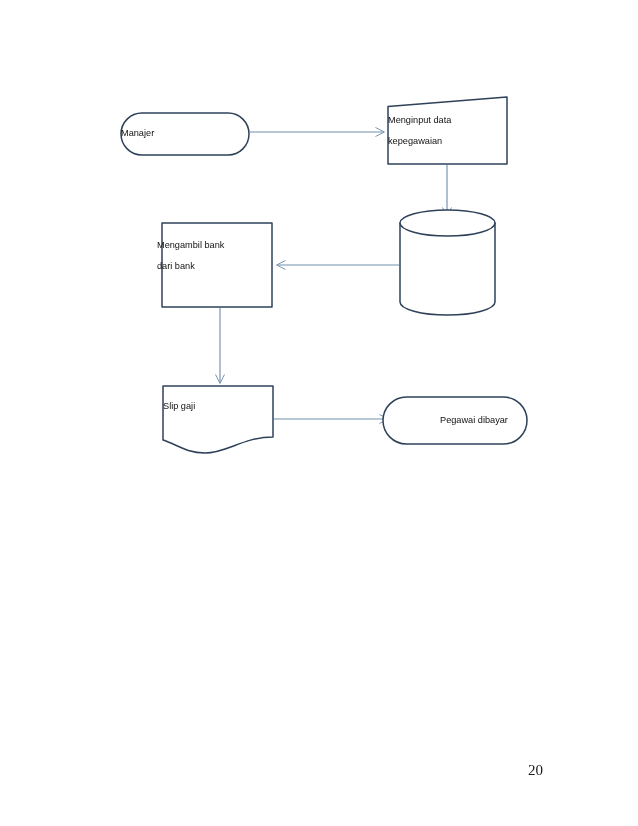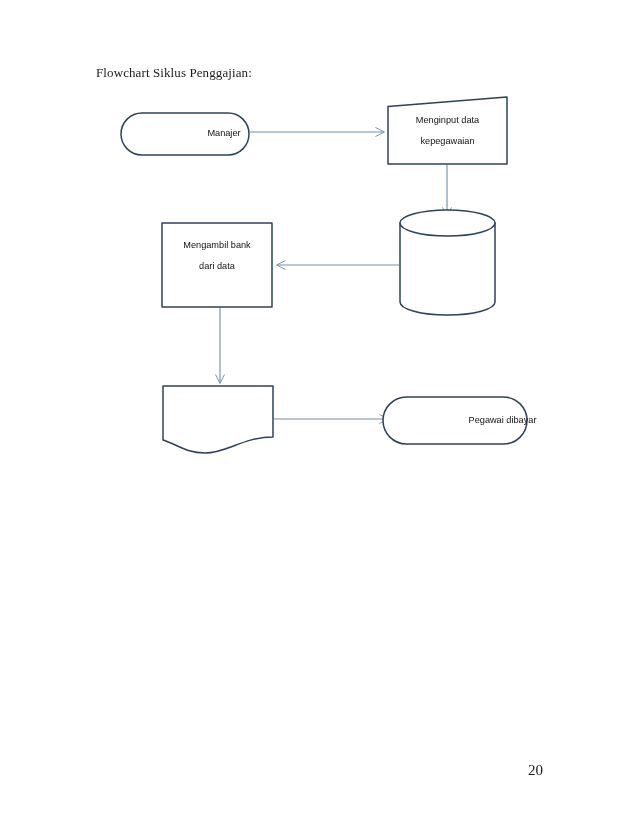--- a/index.html
+++ b/index.html
@@ -41,32 +41,30 @@
     left: 0;
     top: 0;
     width: 638px;
     height: 826px;
   }
   .node-label {
     position: absolute;
     font-family: "Liberation Sans", sans-serif;
     font-size: 9.2px;
     color: #101010;
-    text-align: center;
     line-height: 21px;
     white-space: pre;
     pointer-events: none;
   }
 </style>
 </head>
 <body>
 
 <div id="page">
 
-  <div id="doc-title">Flowchart Siklus Penggajian:</div>
 
   <svg id="canvas" viewBox="0 0 638 826">
     <defs>
       <marker id="arrow-open" viewBox="0 0 12 12" refX="10.5" refY="6" markerWidth="9" markerHeight="9" orient="auto-start-reverse">
         <path d="M1,1 L11,6 L1,11" fill="none" stroke="#7390ad" stroke-width="1.1" stroke-linecap="round" stroke-linejoin="round"></path>
       </marker>
     </defs>
 
     <g stroke="#7390ad" stroke-width="1.15" fill="none">
       <line x1="250" y1="132" x2="384" y2="132" marker-end="url(#arrow-open)"></line>
@@ -96,25 +94,26 @@
       <rect x="162" y="223" width="110" height="84"></rect>
 
       <path d="M 163 386 L 273 386 L 273 437
                C 243 437 227 453 205 453
                C 186 453 176 444 163 440 Z"></path>
 
       <rect x="383" y="397" width="144" height="47" rx="23.5" ry="23.5"></rect>
     </g>
   </svg>
 
-  <div class="node-label" style="left:121px; top:123px; width:128px;margin-left:39px;">Manajer</div>
+  <div class="node-label" style="left:121px; top:123px; width:128px;">Manajer</div>
 
   <div class="node-label" style="left:388px; top:110px; width:119px;"><span>Menginput data</span><br><span>kepegawaian</span></div>
 
 
-  <div class="node-label" style="left:157px; top:235px; width:120px;"><span>Mengambil bank</span><br><span>dari data</span></div>
+  <div class="node-label" style="left:157px; top:235px; width:120px;"><span>Mengambil bank</span><br><span>dari bank</span></div>
 
+  <div class="node-label" style="left:163px; top:396px; width:110px;">Slip gaji</div>
 
-  <div class="node-label" style="left:383px; top:410px; width:143px;padding-left:48px;">Pegawai dibayar</div>
+  <div class="node-label" style="left:392px; top:410px; width:143px;padding-left:48px;">Pegawai dibayar</div>
 
   <div id="page-number">20</div>
 
 </div>
 
 </body></html>

